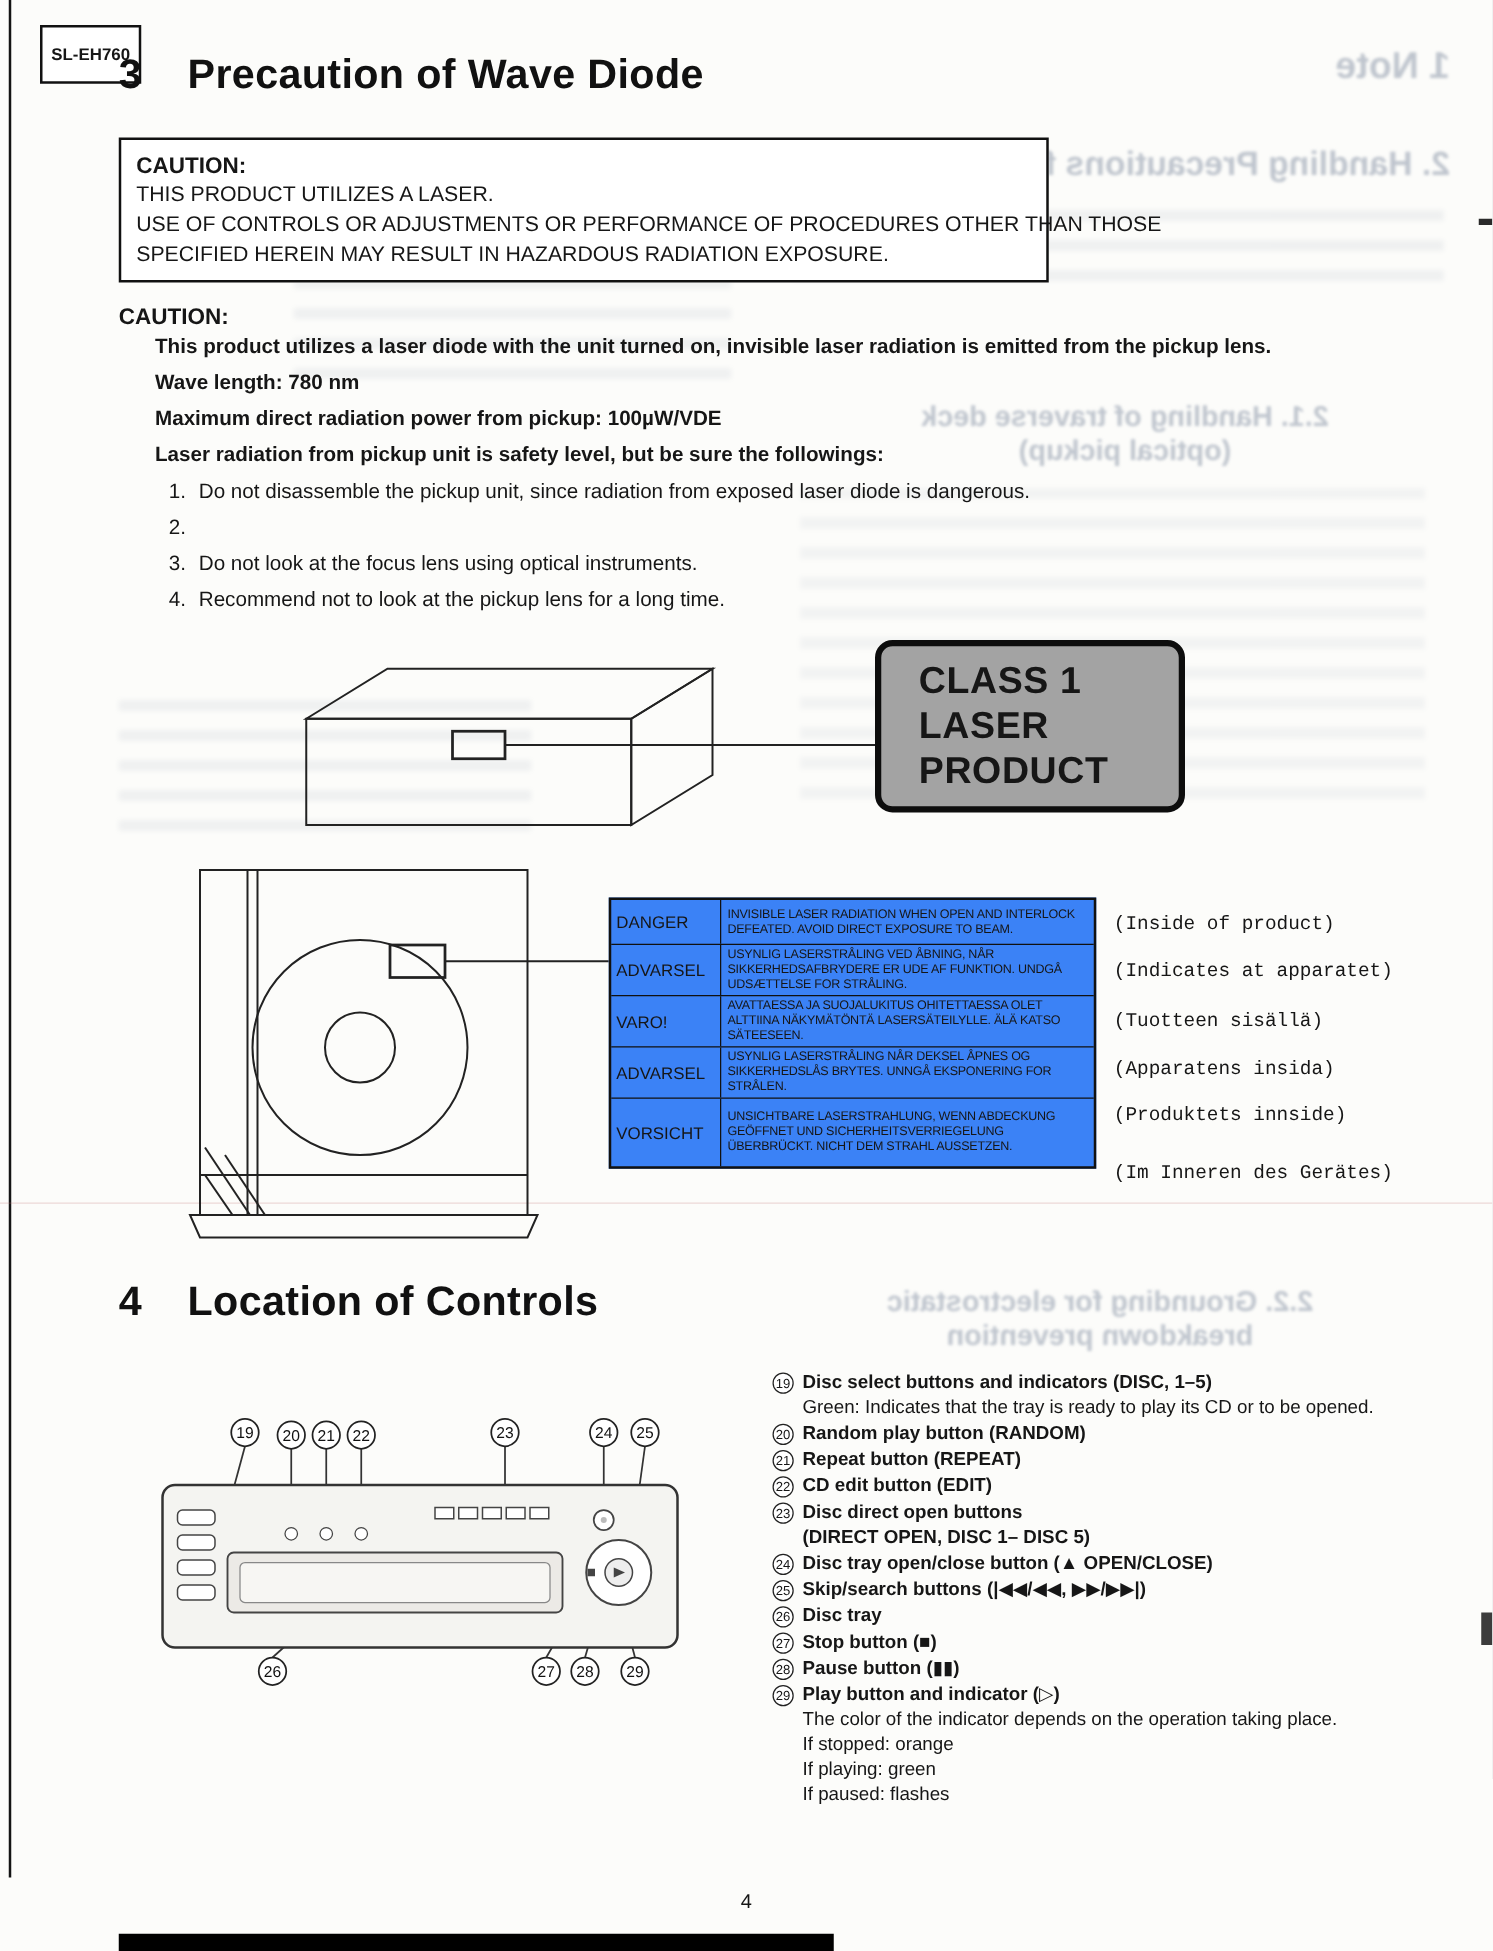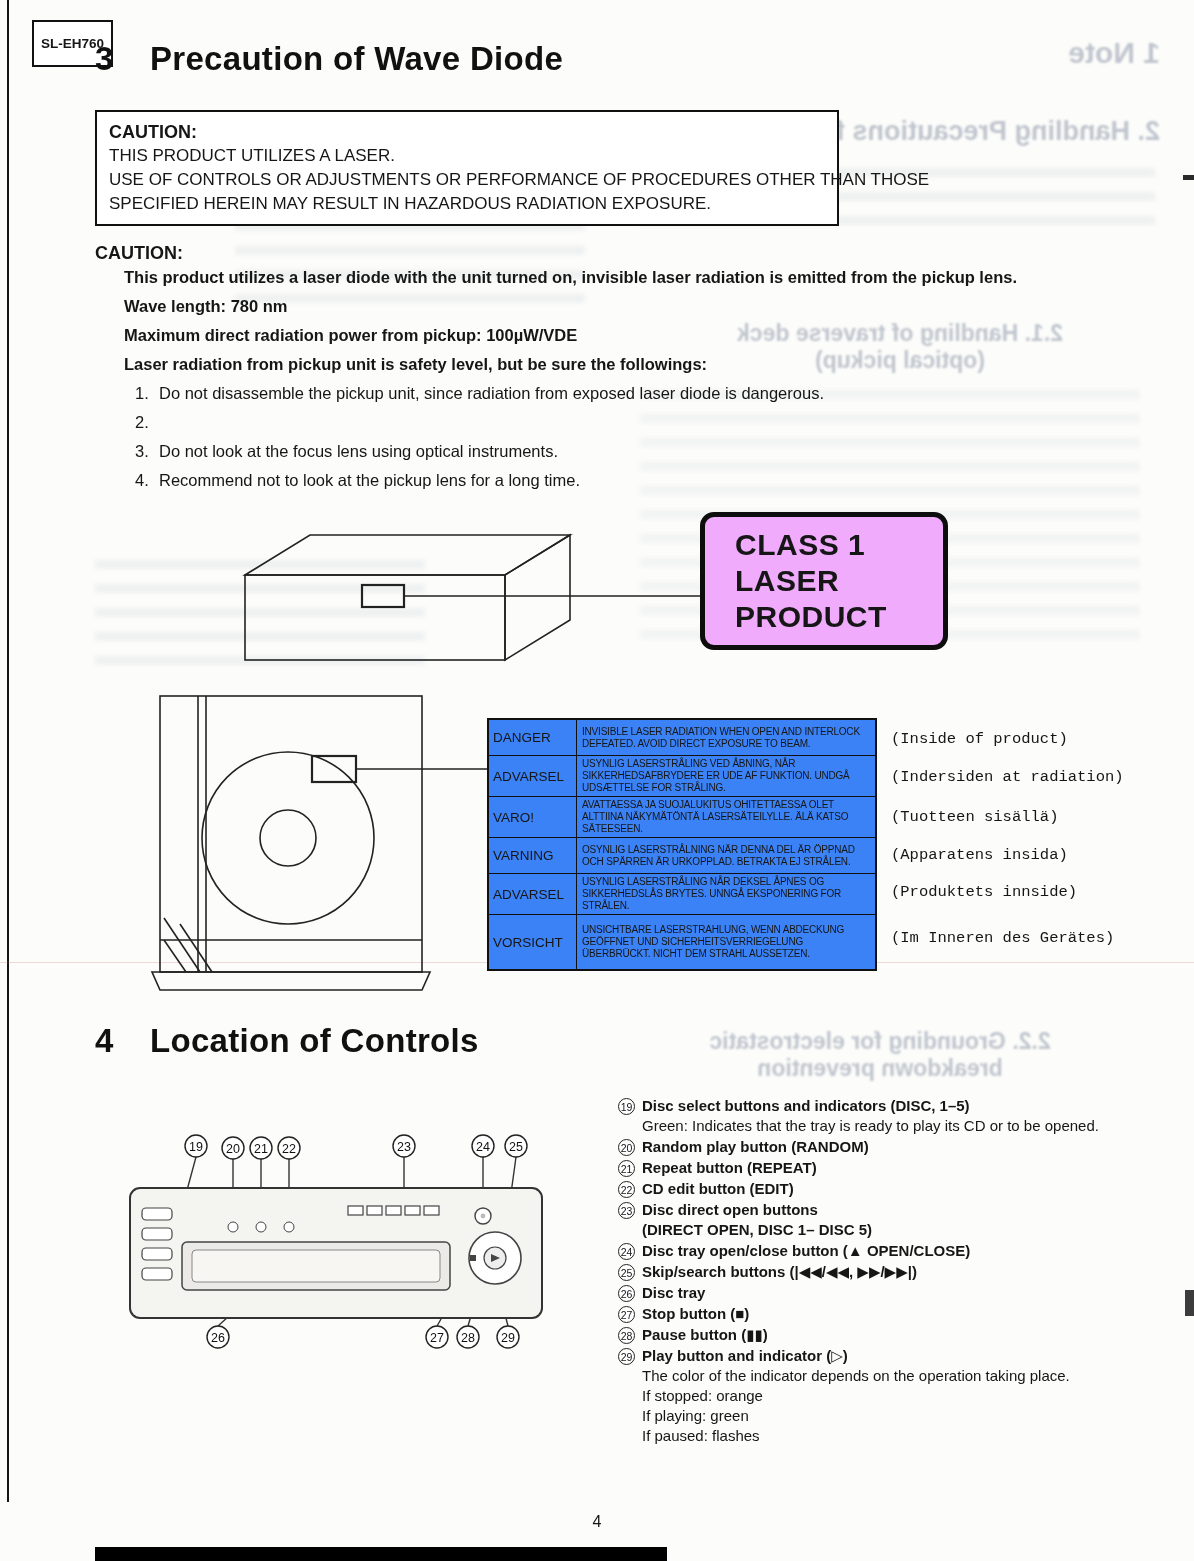--- a/index.html
+++ b/index.html
@@ -49,21 +49,21 @@
   .paras div{margin-bottom:10px;white-space:nowrap;font-weight:bold;}
 
   .nlist{left:135px;top:384px;width:920px;font-size:16.5px;}
   .nlist .li{display:flex;margin-bottom:10px;}
   .nlist .li-num{width:24px;flex-shrink:0;}
 
   svg{position:absolute;overflow:visible;z-index:1;}
   svg text{font-family:"Liberation Sans","DejaVu Sans",sans-serif;fill:#111;}
 
   .class-label{left:700px;top:512px;width:248px;height:138px;border:5px solid #0d0d0d;border-radius:14px;
-               background:#f0abfc;display:flex;flex-direction:column;justify-content:center;
+               background:#a3a3a3;display:flex;flex-direction:column;justify-content:center;
                padding-left:30px;font-size:30px;font-weight:bold;line-height:36px;letter-spacing:.5px;}
 
   .wtable{left:487px;top:718px;width:390px;border:2px solid #111;background:#3b82f6;}
   .wrow{display:flex;border-bottom:1.5px solid #111;}
   .wrow:last-child{border-bottom:none;}
   .wterm{width:88px;border-right:1.5px solid #111;padding:2px 4px;font-size:13.5px;
          display:flex;align-items:center;flex-shrink:0;}
   .wdesc{flex:1;padding:2px 5px;font-size:10px;line-height:12px;display:flex;align-items:center;
          letter-spacing:-.2px;}
   .r1{min-height:36px;} .r2{min-height:40px;} .r3{min-height:40px;}
@@ -181,36 +181,32 @@
       <div class="wdesc">INVISIBLE LASER RADIATION WHEN OPEN AND INTERLOCK DEFEATED. AVOID DIRECT EXPOSURE TO BEAM.</div>
     </div>
     <div class="wrow r2">
       <div class="wterm">ADVARSEL</div>
       <div class="wdesc">USYNLIG LASERSTRÅLING VED ÅBNING, NÅR SIKKERHEDSAFBRYDERE ER UDE AF FUNKTION. UNDGÅ UDSÆTTELSE FOR STRÅLING.</div>
     </div>
     <div class="wrow r3">
       <div class="wterm">VARO!</div>
       <div class="wdesc">AVATTAESSA JA SUOJALUKITUS OHITETTAESSA OLET ALTTIINA NÄKYMÄTÖNTÄ LASERSÄTEILYLLE.  ÄLÄ KATSO SÄTEESEEN.</div>
     </div>
-    <div class="wrow r4">
-      <div class="wterm">VARNING</div>
-      <div class="wdesc">OSYNLIG LASERSTRÅLNING NÄR DENNA DEL ÄR ÖPPNAD OCH SPÄRREN ÄR URKOPPLAD.  BETRAKTA EJ STRÅLEN.</div>
-    </div>
     <div class="wrow r5">
       <div class="wterm">ADVARSEL</div>
       <div class="wdesc">USYNLIG LASERSTRÅLING NÅR DEKSEL ÅPNES OG SIKKERHEDSLÅS BRYTES.  UNNGÅ EKSPONERING FOR STRÅLEN.</div>
     </div>
     <div class="wrow r6">
       <div class="wterm">VORSICHT</div>
       <div class="wdesc">UNSICHTBARE LASERSTRAHLUNG, WENN ABDECKUNG GEÖFFNET UND SICHERHEITSVERRIEGELUNG ÜBERBRÜCKT. NICHT DEM STRAHL AUSSETZEN.</div>
     </div>
   </div>
 
   <div class="wloc" style="top:730px;">(Inside of product)</div>
-  <div class="wloc" style="top:768px;">(Indersiden at radiation)</div>
+  <div class="wloc" style="top:768px;">(Indicates at apparatet)</div>
   <div class="wloc" style="top:808px;">(Tuotteen sisällä)</div>
   <div class="wloc" style="top:846px;">(Apparatens insida)</div>
   <div class="wloc" style="top:883px;">(Produktets innside)</div>
   <div class="wloc" style="top:929px;">(Im Inneren des Gerätes)</div>
 
   <div class="z sec-title t4">
     <span class="n">4</span>
     <span>Location of Controls</span>
   </div>
 

